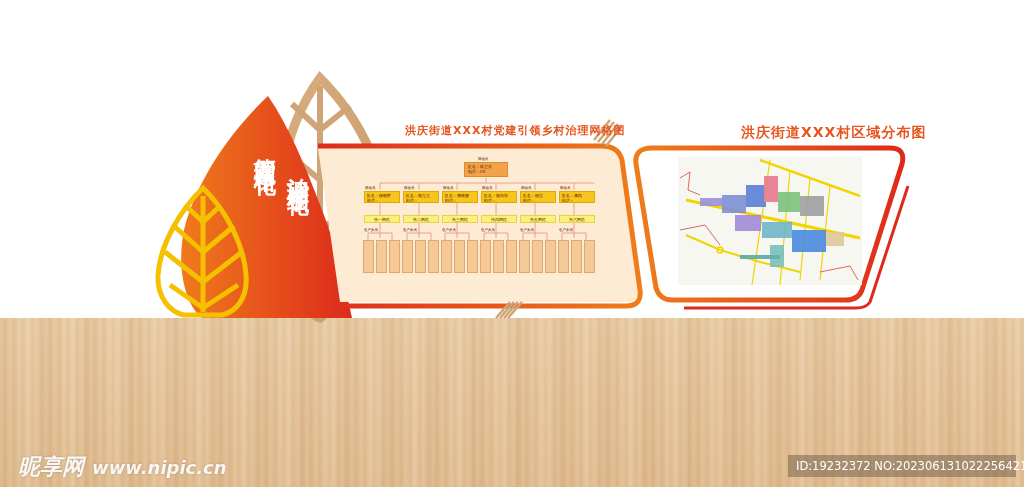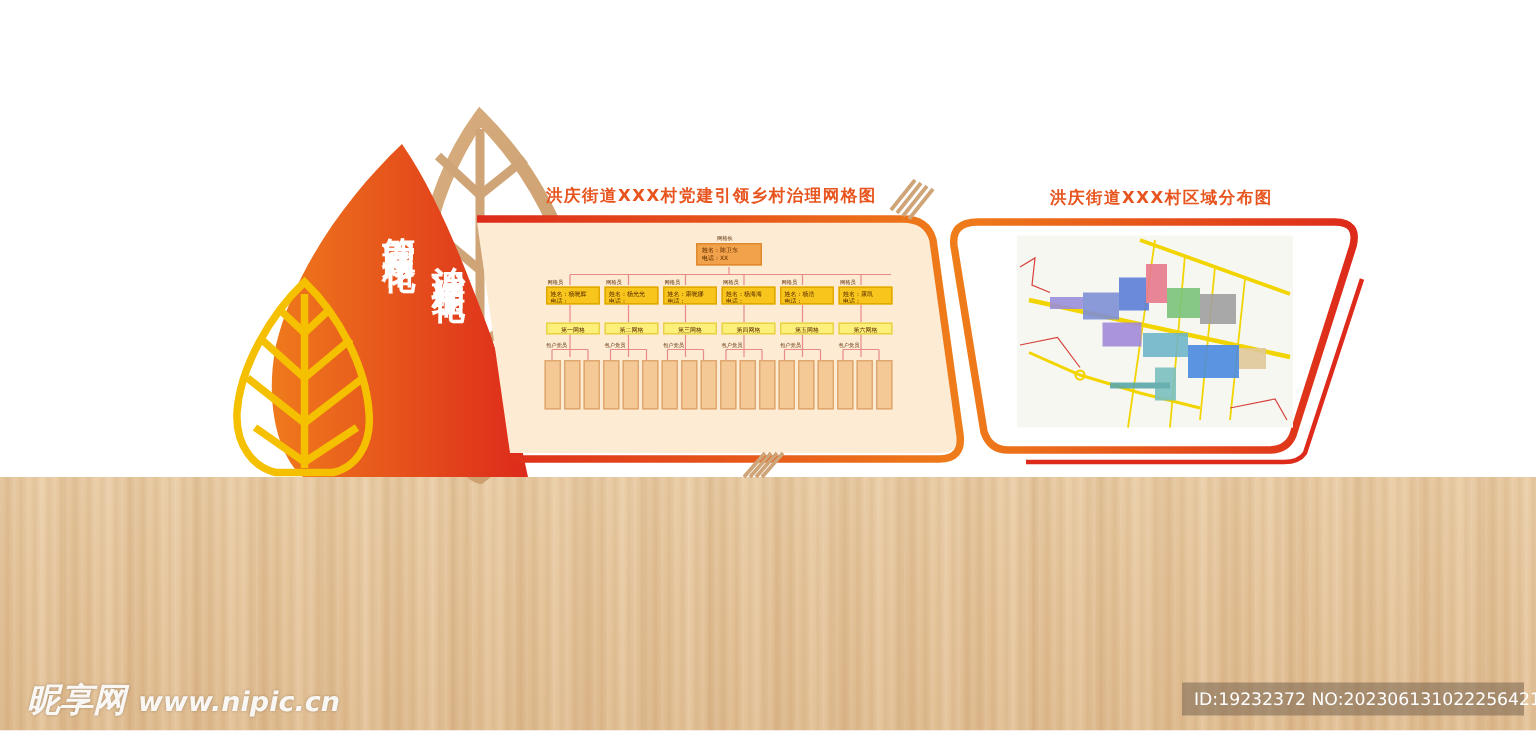--- a/index.html
+++ b/index.html
@@ -10,21 +10,21 @@
   .wood {
     position:absolute; left:0; top:318px; width:1024px; height:169px;
     background:
       repeating-linear-gradient(90deg, rgba(255,255,255,0.10) 0px, rgba(255,255,255,0.0) 3px, rgba(150,100,50,0.08) 5px, rgba(255,255,255,0.05) 9px),
       repeating-linear-gradient(90deg, rgba(180,130,80,0.10) 0px, rgba(180,130,80,0) 17px, rgba(255,240,220,0.15) 29px, rgba(180,130,80,0.06) 43px),
       linear-gradient(180deg, #e7c9a0 0%, #e3c196 50%, #dfbb8e 100%);
   }
   svg.art { position:absolute; left:0; top:0; }
   .title-text {
     position:absolute; font-family:"DejaVu Sans", sans-serif; font-weight:bold;
-    color:#e8541e; letter-spacing:1px; white-space:nowrap;
+    color:#e8541e; letter-spacing:1px; white-space:nowrap;margin-left:41px;
   }
   .vert {
     position:absolute; color:#fff; font-weight:bold; font-family:"DejaVu Sans", sans-serif;
     writing-mode:vertical-rl; text-orientation:upright; letter-spacing:4px;
   }
   .org-box { position:absolute; font-size:4px; line-height:5px; color:#5a2a00; overflow:hidden; }
   .leader { background:#f1a24a; border:1px solid #e08a30; }
   .lvl1 { background:#f7c51c; border:1px solid #e0a800; }
   .lvl2 { background:#fdf07a; border:1px solid #e8d24a; text-align:center; }
   .lvl3 { background:#f5c995; border:1px solid #e0a870; }
@@ -111,21 +111,21 @@
         <rect x="770" y="245" width="14" height="22" fill="#7bc0c0"></rect>
         <rect x="740" y="255" width="40" height="4" fill="#5aa8a8"></rect>
       </g>
     </g>
   </svg>
 
   <div class="vert" style="left:250px; top:140px; font-size:22px;">管理网格化</div>
   <div class="vert" style="left:283px; top:160px; font-size:22px;">治理精细化</div>
 
   <div class="title-text" style="left:364px; top:123px; font-size:11px;">洪庆街道XXX村党建引领乡村治理网格图</div>
-  <div class="title-text" style="left:700px; top:124px; font-size:11px;">洪庆街道XXX村区域分布图</div>
+  <div class="title-text" style="left:700px; top:124px; font-size:14px;">洪庆街道XXX村区域分布图</div>
 
   <div>
     <svg style="position:absolute;left:0;top:0" width="1024" height="487">
       <g stroke="#e98a8a" stroke-width="0.8" fill="none">
         <path d="M486,178 L486,183"></path>
         <path d="M380,183 L594,183"></path>
         <path d="M380,183 L380,190 M419,183 L419,190 M457,183 L457,190 M496,183 L496,190 M535,183 L535,190 M574,183 L574,190"></path>
         <path d="M380,203 L380,215 M419,203 L419,215 M457,203 L457,215 M496,203 L496,215 M535,203 L535,215 M574,203 L574,215"></path>
         <path d="M380,223 L380,238 M419,223 L419,238 M457,223 L457,238 M496,223 L496,238 M535,223 L535,238 M574,223 L574,238"></path>
         <path d="M368,233 L392,233 M407,233 L431,233 M445,233 L469,233 M484,233 L508,233 M523,233 L547,233 M562,233 L586,233"></path>

